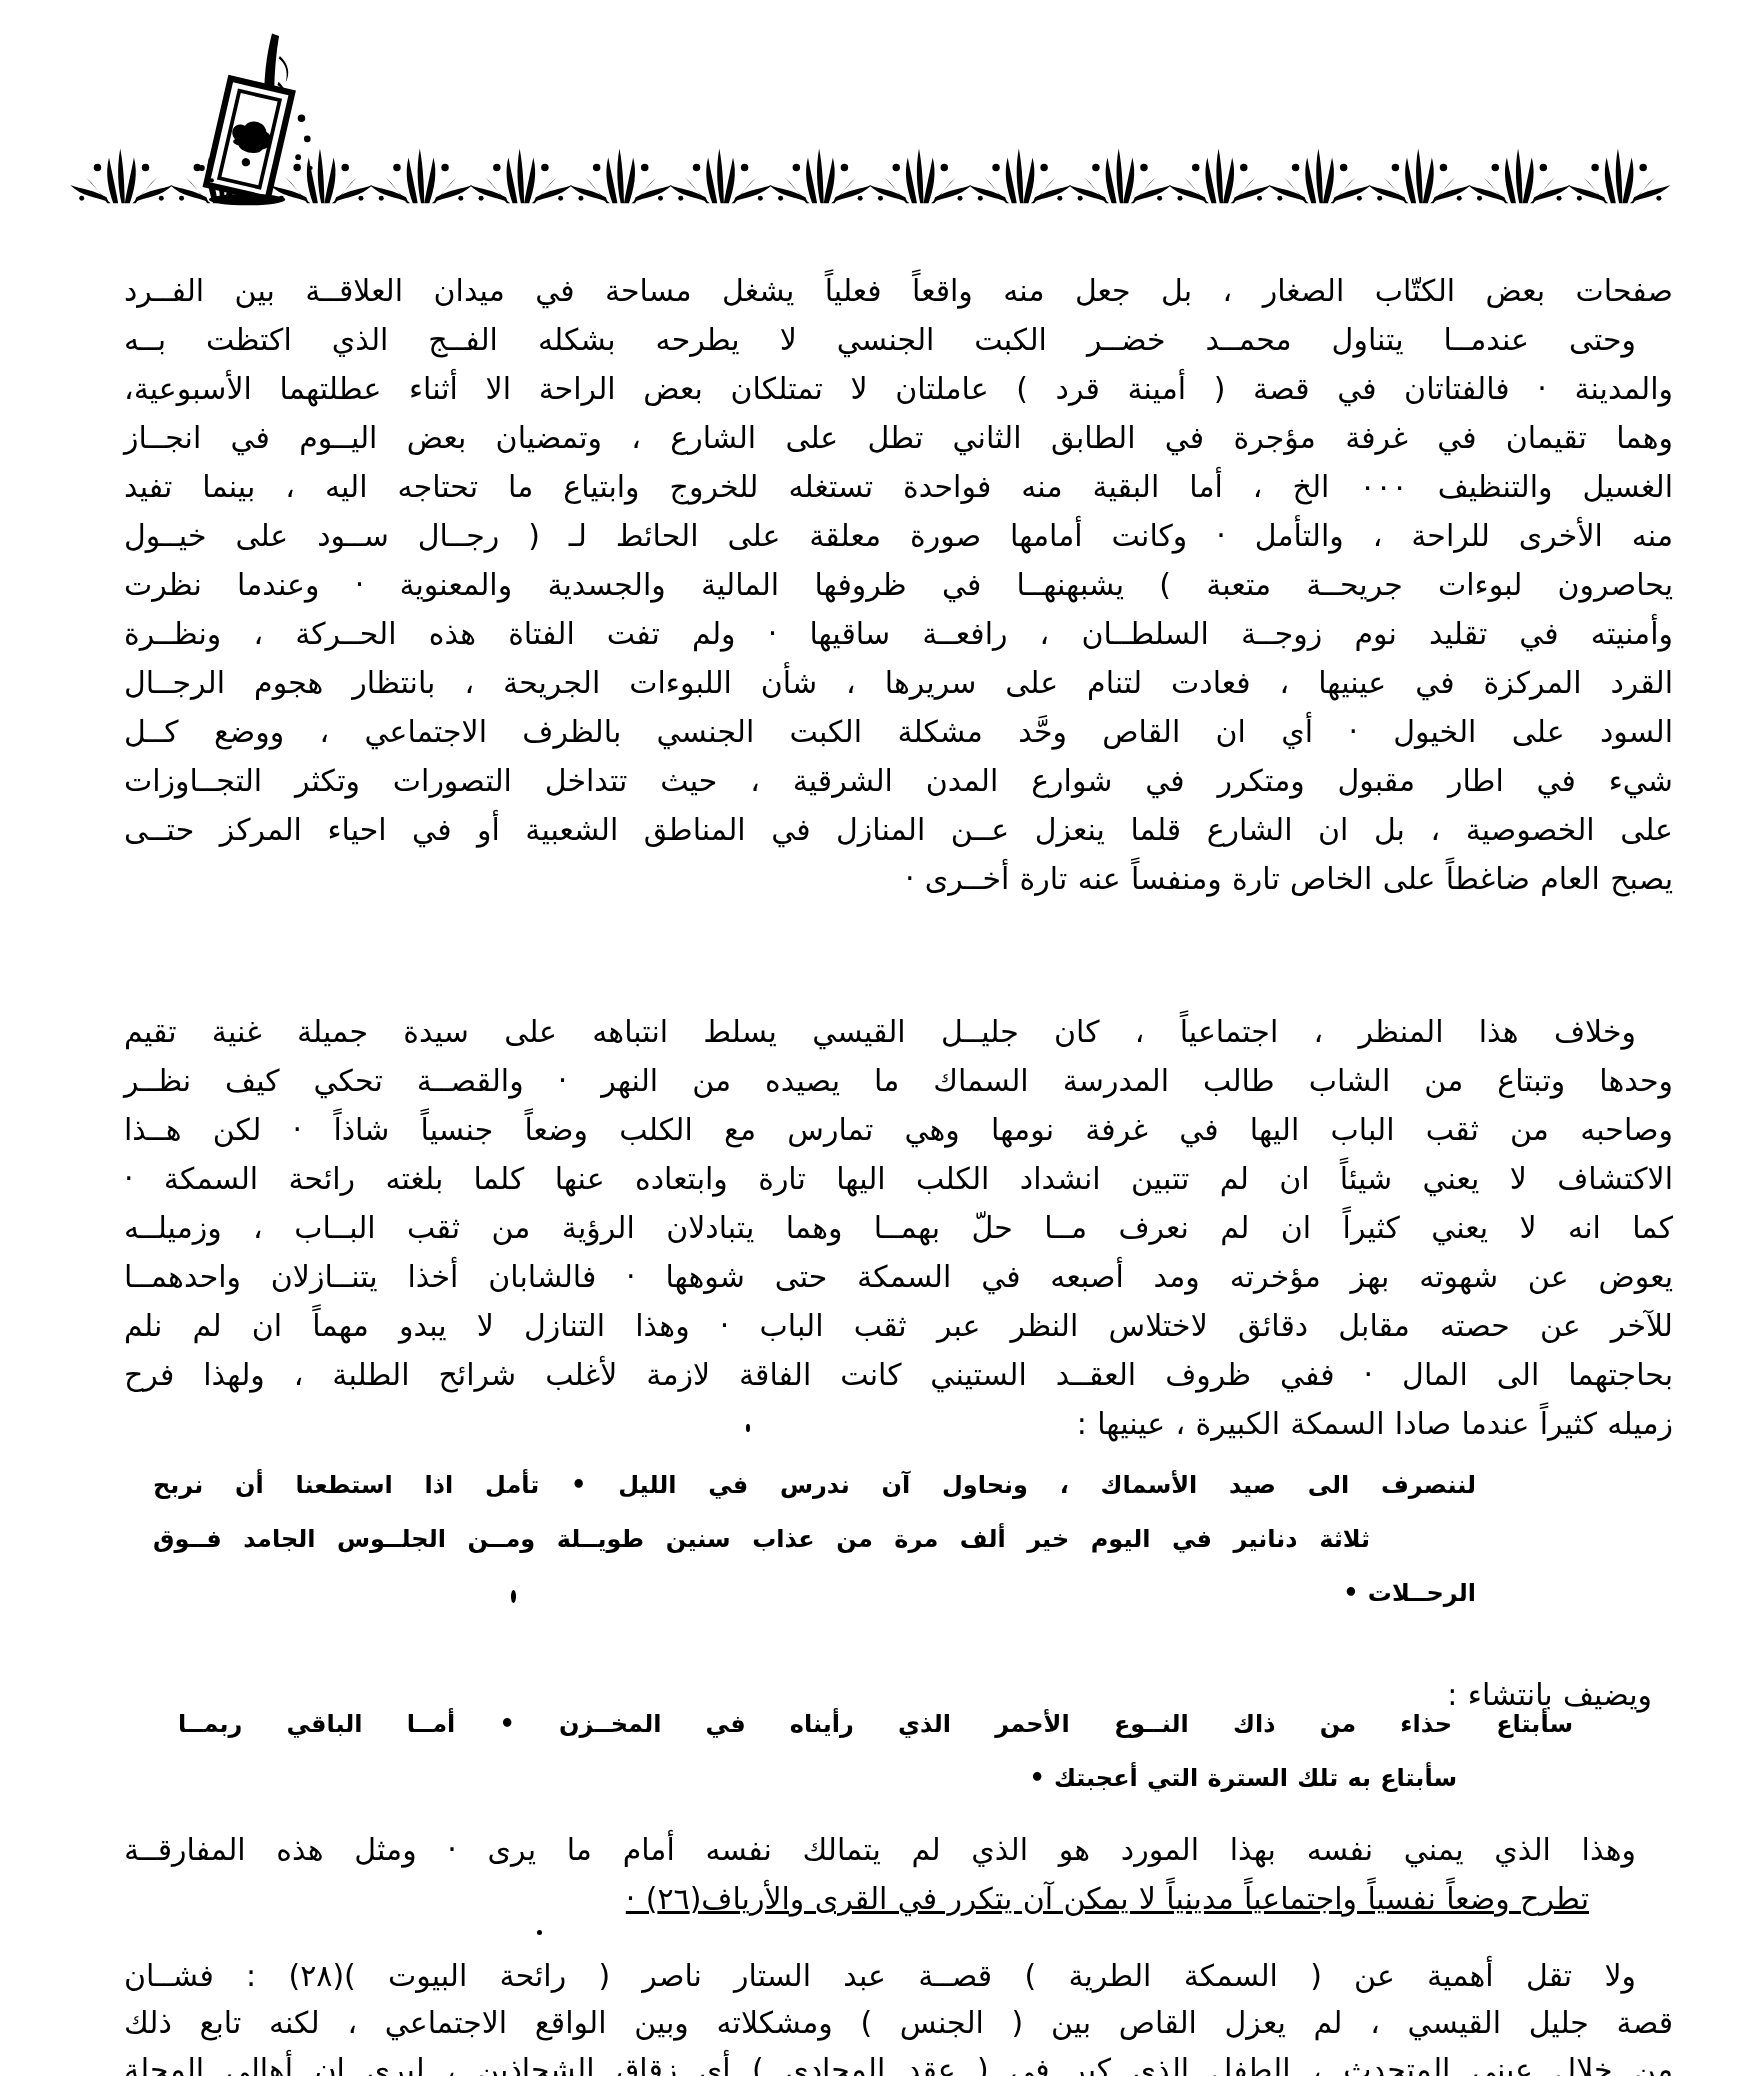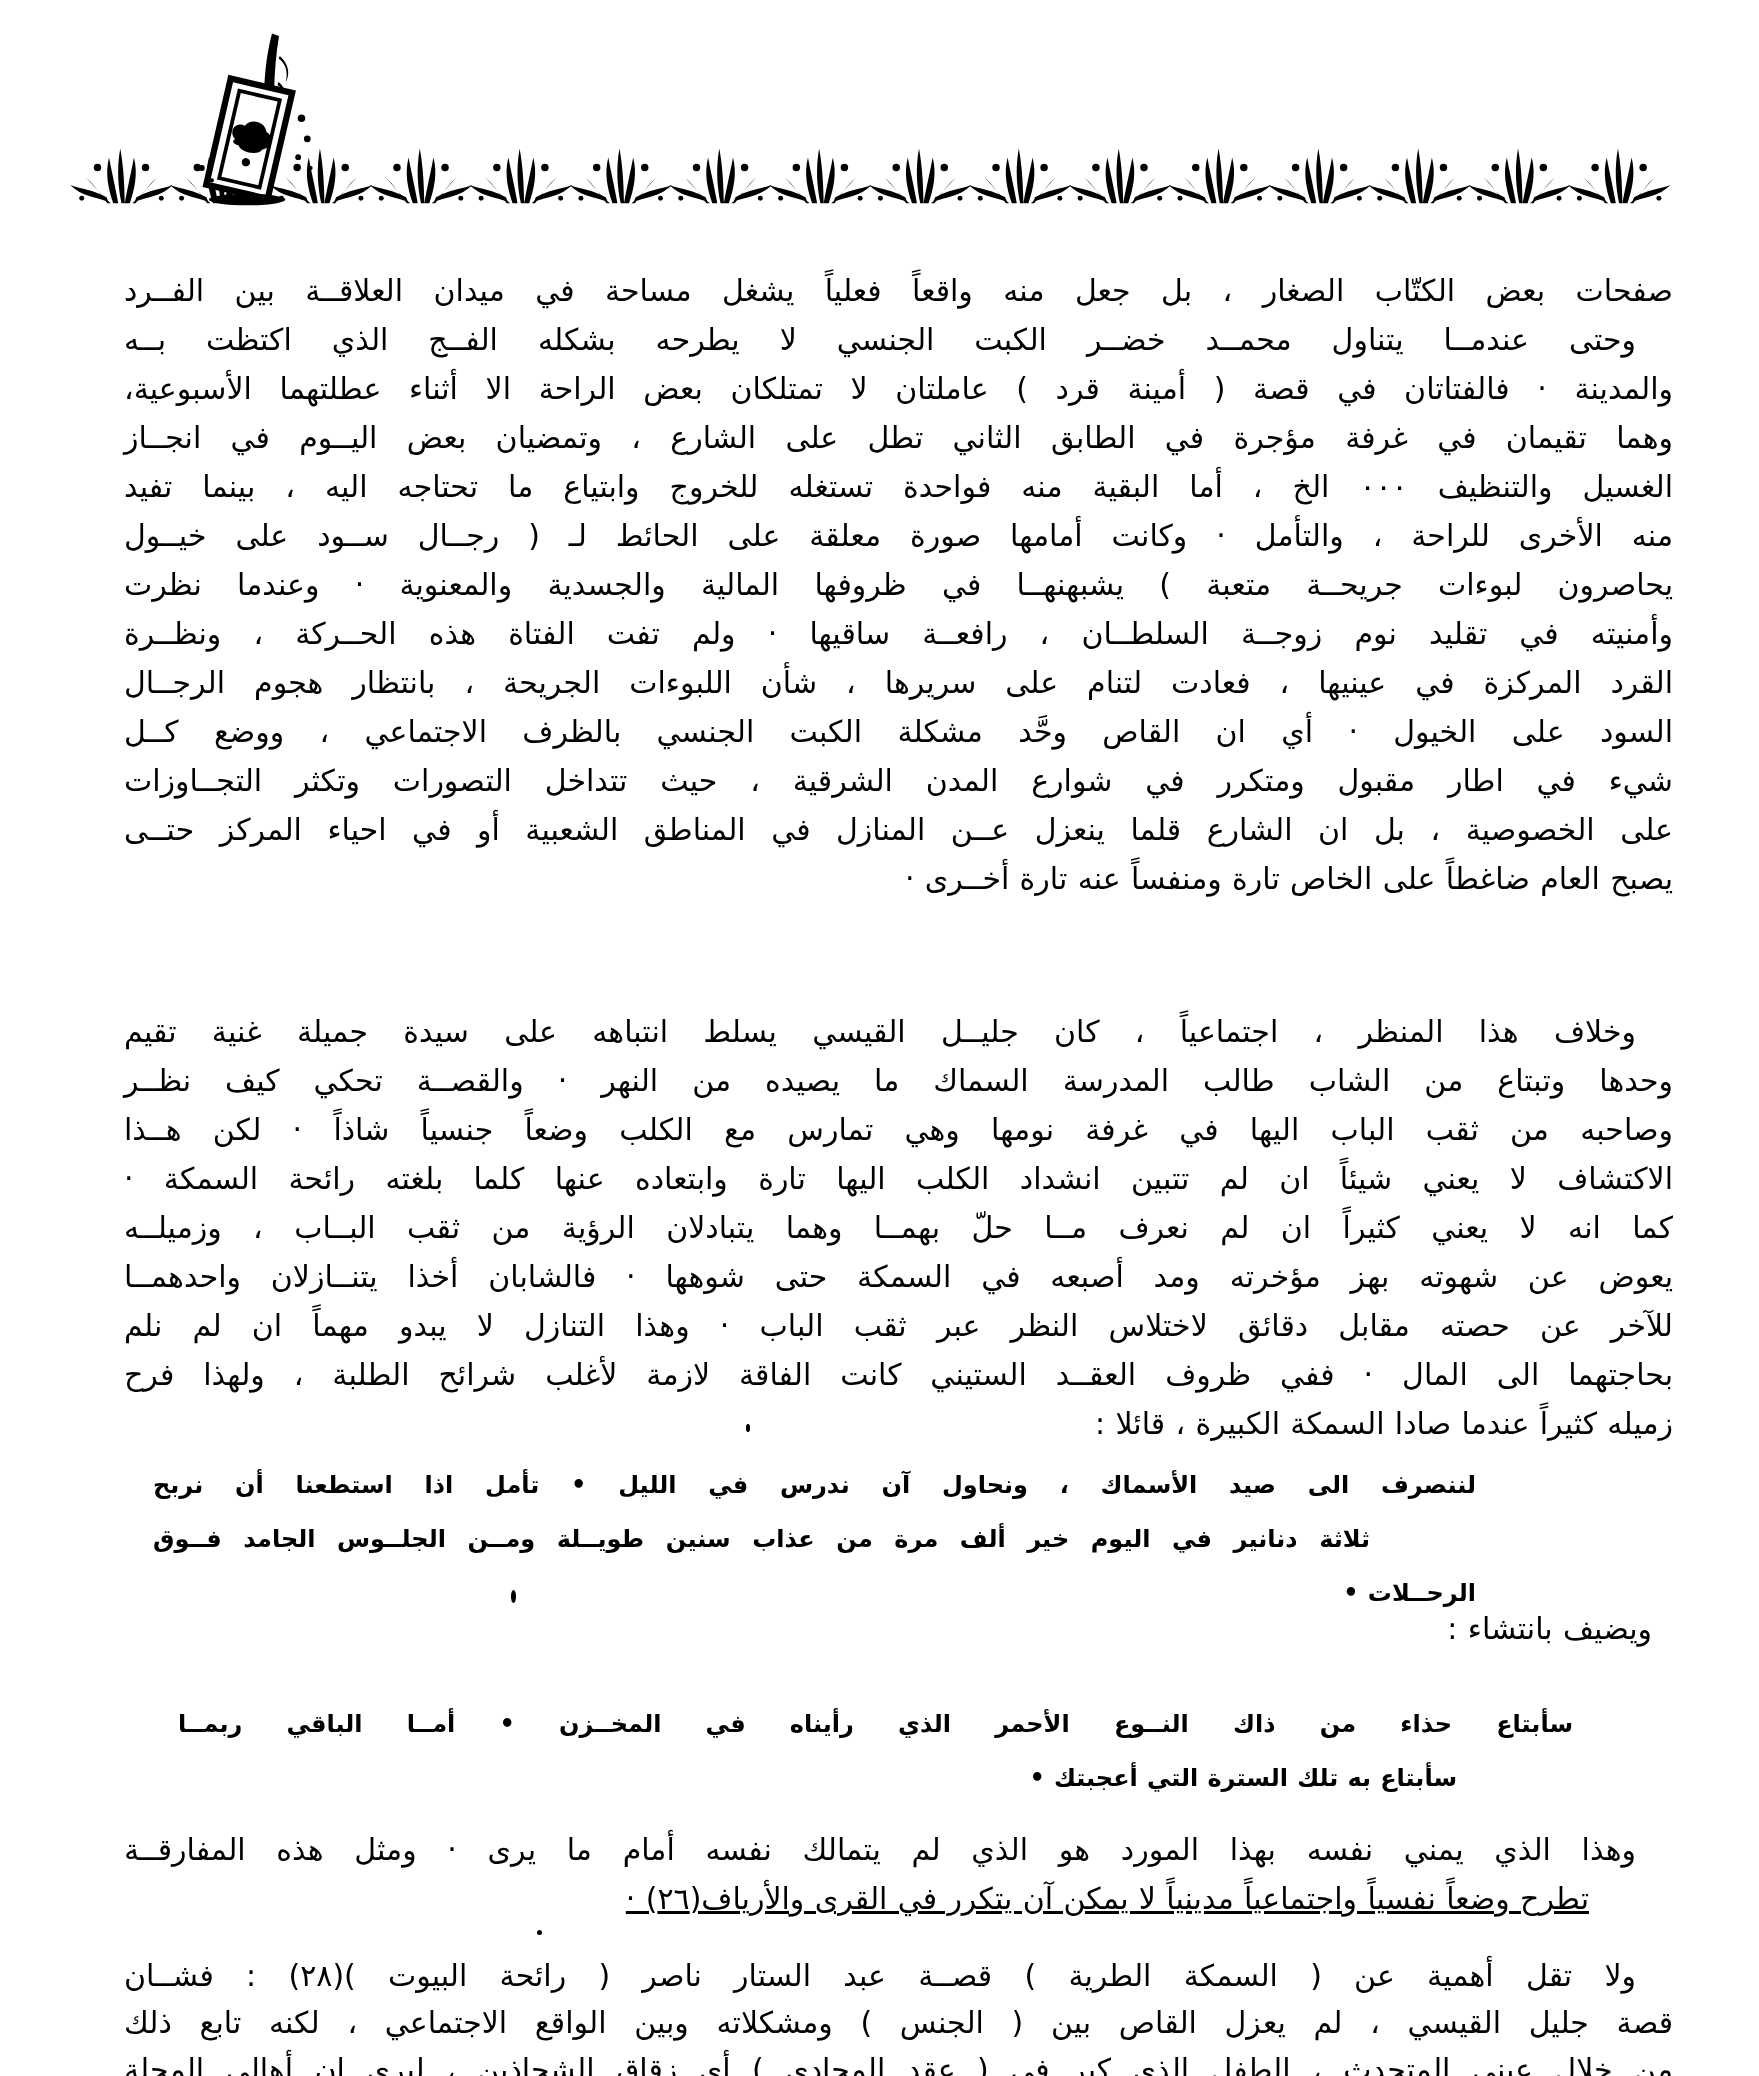--- a/index.html
+++ b/index.html
@@ -19,21 +19,21 @@
   .p-line{
     font-size:30px;line-height:49px;
     text-align:justify;text-align-last:justify;
     word-spacing:0.8px;
   }
   .p-line.first{padding-right:37px;}
   .p-line.short{text-align-last:right;}
   #p1{top:266px;}
   #p2{top:1007px;}
   #q1{top:1458px;right:283px;left:154px;}
-  #conn{top:1604px;}
+  #conn{top:1670px;}
   #conn .p-line{text-align-last:right;padding-right:21px;}
   #q2{top:1697px;right:186px;left:179px;}
   #p3{top:1825px;}
   #p4{top:1952px;}
   #p4 .p-line{line-height:47px;}
   .quote .p-line{
     font-weight:bold;
     font-size:24px;line-height:54px;
   }
   .speck{position:absolute;background:#000;border-radius:50%;}
@@ -120,21 +120,21 @@
 
   <div id="p2" class="block">
     <div class="p-line first">وخلاف هذا المنظر ، اجتماعياً ، كان جليــل القيسي يسلط انتباهه على سيدة جميلة غنية تقيم</div>
     <div class="p-line">وحدها وتبتاع من الشاب طالب المدرسة السماك ما يصيده من النهر · والقصــة تحكي كيف نظــر</div>
     <div class="p-line">وصاحبه من ثقب الباب اليها في غرفة نومها وهي تمارس مع الكلب وضعاً جنسياً شاذاً · لكن هــذا</div>
     <div class="p-line">الاكتشاف لا يعني شيئاً ان لم تتبين انشداد الكلب اليها تارة وابتعاده عنها كلما بلغته رائحة السمكة ·</div>
     <div class="p-line">كما انه لا يعني كثيراً ان لم نعرف مــا حلّ بهمــا وهما يتبادلان الرؤية من ثقب البــاب ، وزميلــه</div>
     <div class="p-line">يعوض عن شهوته بهز مؤخرته ومد أصبعه في السمكة حتى شوهها · فالشابان أخذا يتنــازلان واحدهمــا</div>
     <div class="p-line">للآخر عن حصته مقابل دقائق لاختلاس النظر عبر ثقب الباب · وهذا التنازل لا يبدو مهماً ان لم نلم</div>
     <div class="p-line">بحاجتهما الى المال · ففي ظروف العقــد الستيني كانت الفاقة لازمة لأغلب شرائح الطلبة ، ولهذا فرح</div>
-    <div class="p-line short">زميله كثيراً عندما صادا السمكة الكبيرة ، قائلا :</div>
+    <div class="p-line short">زميله كثيراً عندما صادا السمكة الكبيرة ، عينيها :</div>
   </div>
 
   <div id="q1" class="block quote">
     <div class="p-line">لننصرف الى صيد الأسماك ، ونحاول آن ندرس في الليل • تأمل اذا استطعنا أن نربح</div>
     <div class="p-line" style="margin-right:106px;">ثلاثة دنانير في اليوم خير ألف مرة من عذاب سنين طويــلة ومــن الجلــوس الجامد فــوق</div>
     <div class="p-line short">الرحــلات •</div>
   </div>
 
   <div id="conn" class="block">
     <div class="p-line short">ويضيف بانتشاء :</div>

